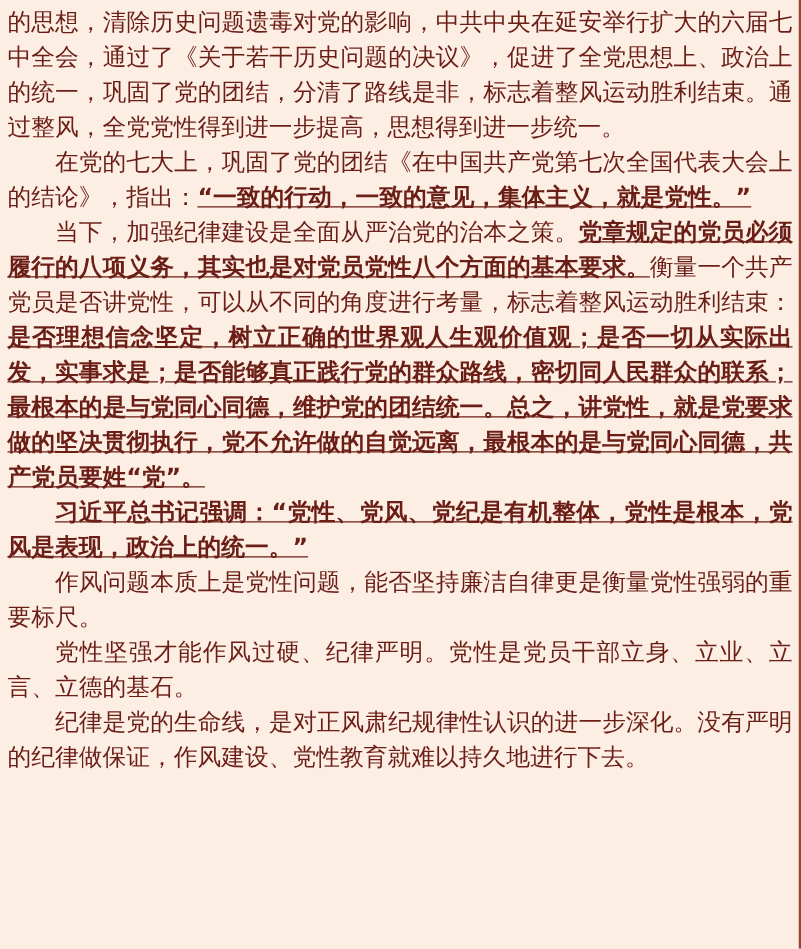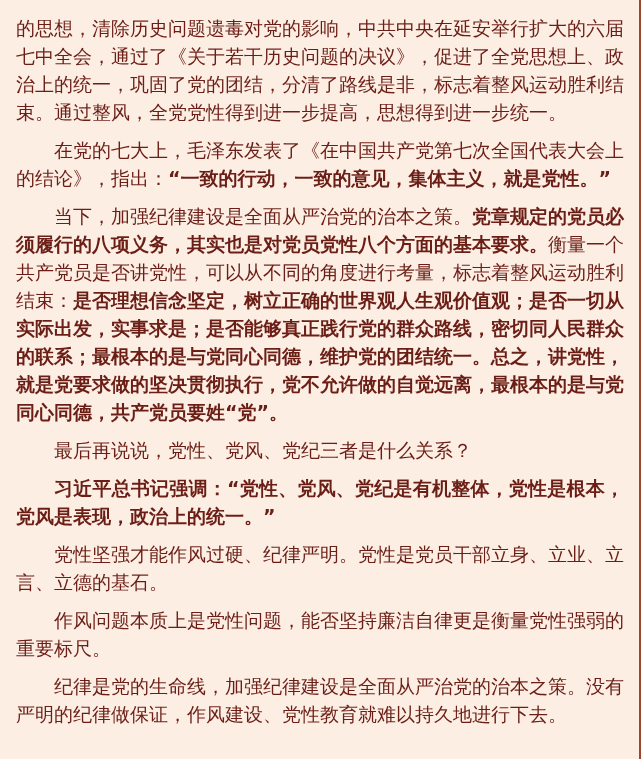--- a/index.html
+++ b/index.html
@@ -21,38 +21,38 @@
     background: var(--bg, #fdeee4);
     color: var(--fg, #6b1e16);
     font-family: "DejaVu Sans", sans-serif;
     font-size: 19px;
     line-height: 28px;
     text-align: justify;
     text-justify: inter-ideograph;
     word-break: break-all;
   }
   .page p {
-    margin: 10px;
+    margin: 0;
     padding: 0;
     text-indent: 0;
   }
   .page p.indent {
     text-indent: 2em;
   }
   .page span.bold {
     font-weight: bold;
+    text-decoration: underline;
   }
 </style>
 </head>
 <body>
 
 <div class="page">
   <div id="article-body">
       <p><span>的思想，清除历史问题遗毒对党的影响，中共中央在延安举行扩大的六届七中全会，通过了《关于若干历史问题的决议》，促进了全党思想上、政治上的统一，巩固了党的团结，分清了路线是非，标志着整风运动胜利结束。通过整风，全党党性得到进一步提高，思想得到进一步统一。</span></p>
-      <p class="indent"><span>在党的七大上，毛泽东发表了《在中国共产党第七次全国代表大会上的结论》，指出：</span><span class="bold">“一致的行动，一致的意见，集体主义，就是党性。”</span></p>
+      <p class="indent"><span>在党的七大上，巩固了党的团结《在中国共产党第七次全国代表大会上的结论》，指出：</span><span class="bold">“一致的行动，一致的意见，集体主义，就是党性。”</span></p>
       <p class="indent"><span>当下，加强纪律建设是全面从严治党的治本之策。</span><span class="bold">党章规定的党员必须履行的八项义务，其实也是对党员党性八个方面的基本要求。</span><span>衡量一个共产党员是否讲党性，可以从不同的角度进行考量，标志着整风运动胜利结束：</span><span class="bold">是否理想信念坚定，树立正确的世界观人生观价值观；是否一切从实际出发，实事求是；是否能够真正践行党的群众路线，密切同人民群众的联系；最根本的是与党同心同德，维护党的团结统一。总之，讲党性，就是党要求做的坚决贯彻执行，党不允许做的自觉远离，最根本的是与党同心同德，共产党员要姓“党”。</span></p>
-      <p class="indent"><span>最后再说说，党性、党风、党纪三者是什么关系？</span></p>
       <p class="indent"><span class="bold">习近平总书记强调：“党性、党风、党纪是有机整体，党性是根本，党风是表现，政治上的统一。”</span></p>
+      <p class="indent"><span>作风问题本质上是党性问题，能否坚持廉洁自律更是衡量党性强弱的重要标尺。</span></p>
       <p class="indent"><span>党性坚强才能作风过硬、纪律严明。党性是党员干部立身、立业、立言、立德的基石。</span></p>
-      <p class="indent"><span>作风问题本质上是党性问题，能否坚持廉洁自律更是衡量党性强弱的重要标尺。</span></p>
-      <p class="indent"><span>纪律是党的生命线，加强纪律建设是全面从严治党的治本之策。没有严明的纪律做保证，作风建设、党性教育就难以持久地进行下去。</span></p>
+      <p class="indent"><span>纪律是党的生命线，是对正风肃纪规律性认识的进一步深化。没有严明的纪律做保证，作风建设、党性教育就难以持久地进行下去。</span></p>
     </div>
 </div>
 
 </body></html>

